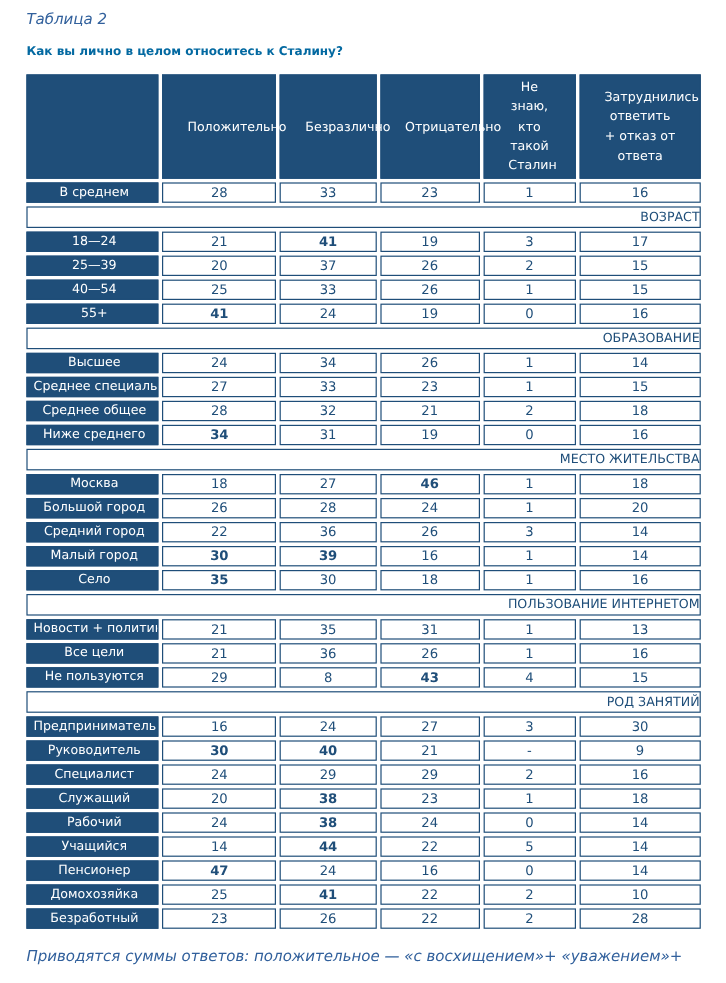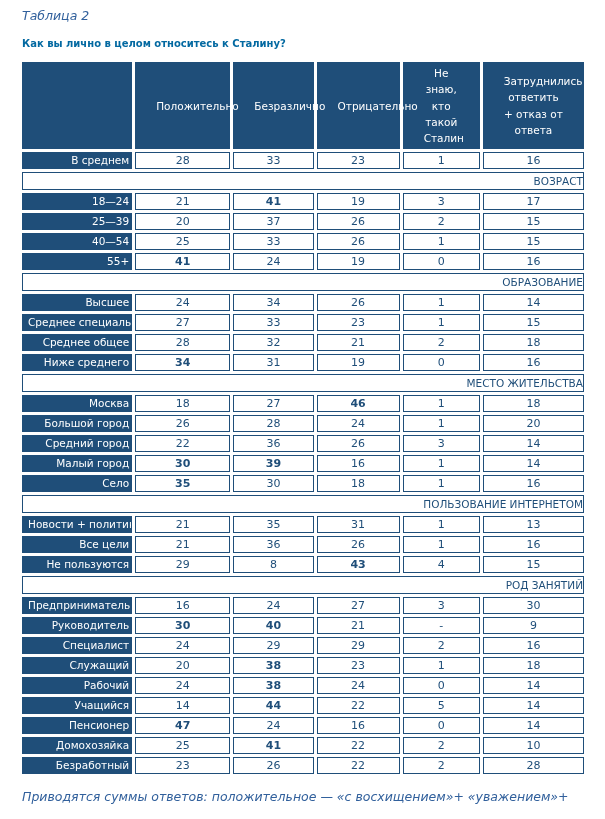--- a/index.html
+++ b/index.html
@@ -55,21 +55,21 @@
     border: 1px solid #1F4E79;
   }
   th.hcell.corner {
     padding: 0;
   }
   th.rlabel {
     background: #1F4E79;
     color: #ffffff;
     font-weight: normal;
     font-size: 10.5px;
-    text-align: right;
+    text-align: center;
     vertical-align: middle;
     padding: 0 2px 0 5px;
     border: 1px solid #1F4E79;
     white-space: nowrap;
     overflow: hidden;
     line-height: 15px;
   }
   td.val {
     border: 1px solid #1F4E79;
     background: #ffffff;

